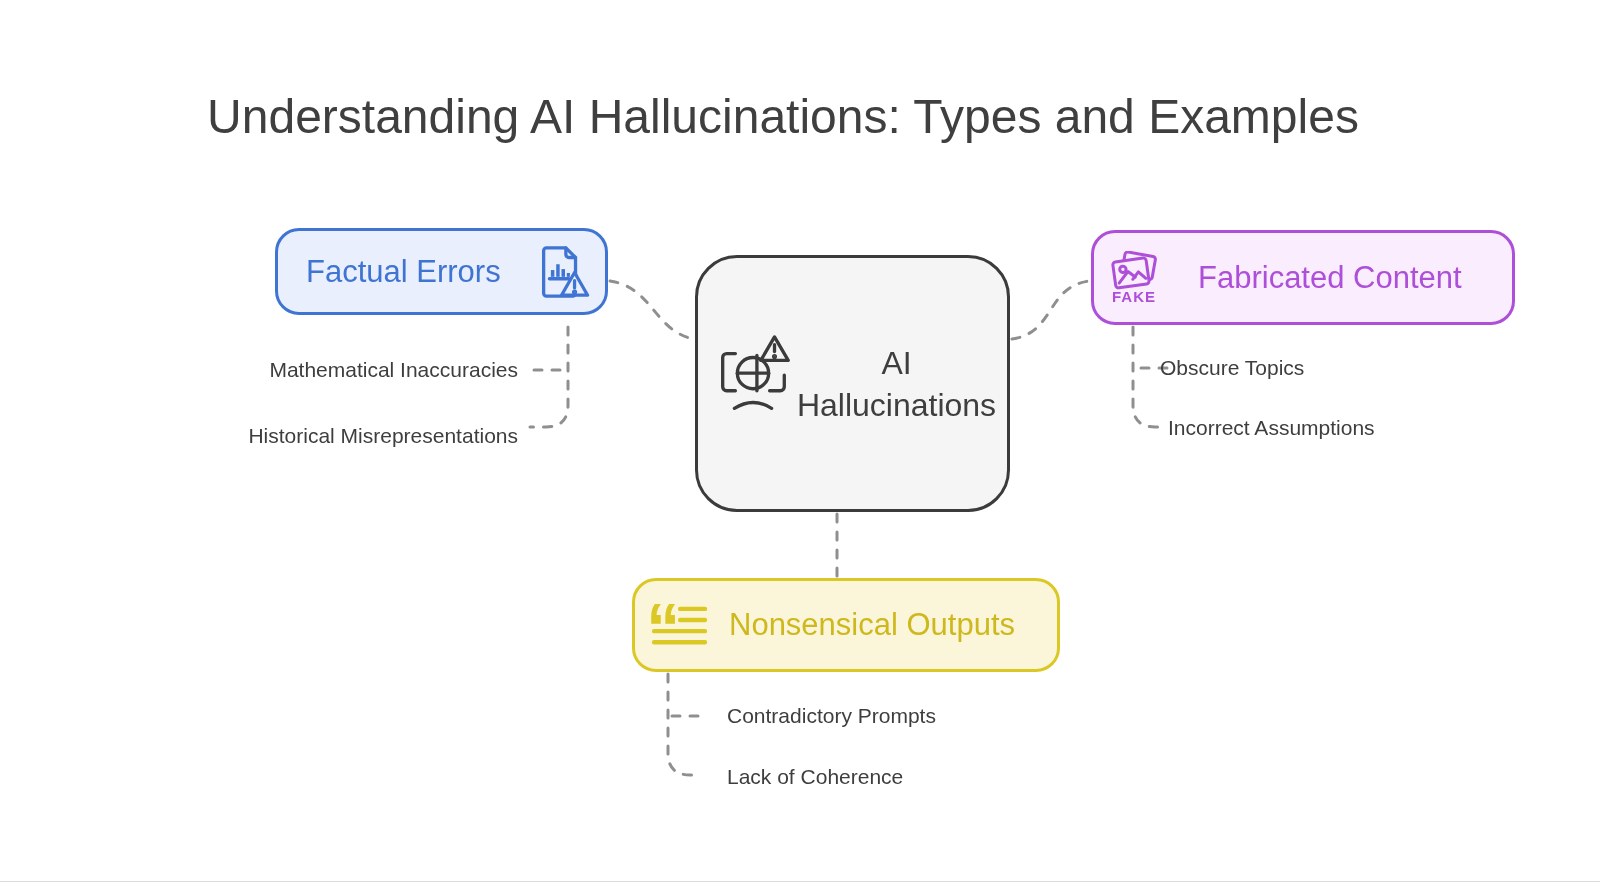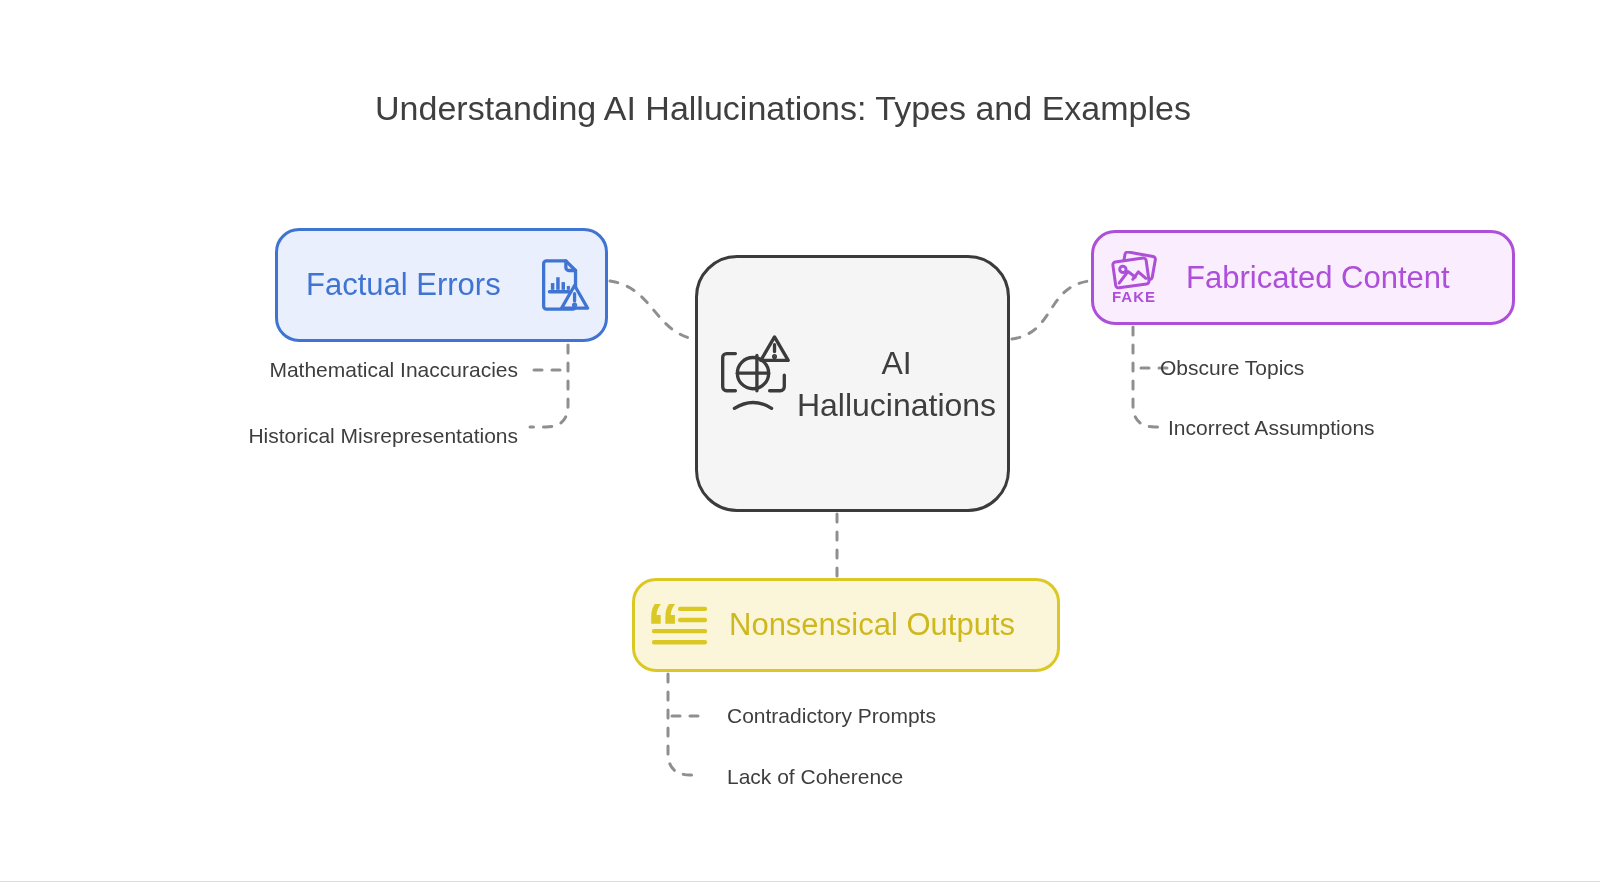--- a/index.html
+++ b/index.html
@@ -4,37 +4,37 @@
 <style>
   html,body { margin:0; padding:0; background:#ffffff; }
   .canvas {
     position:relative; width:1600px; height:886px;
     background:var(--page-bg,#fff);
     font-family:"Liberation Sans", sans-serif;
     overflow:hidden;
   }
   .title {
     position:absolute; left:133px; top:89px; width:1300px;
-    text-align:center; font-size:34px; font-weight:400;
+    text-align:center; font-size:48px; font-weight:400;
     color:var(--title-text,#3f3f3f); white-space:nowrap;
   }
   .connectors { position:absolute; left:0; top:0; width:1600px; height:886px; }
   .connectors path { fill:none; stroke:var(--connector,#8f8f8f); stroke-width:3; stroke-linecap:round; stroke-dasharray:8 10; }
 
   .node { position:absolute; display:flex; align-items:center; box-sizing:border-box; }
   .branch { border-radius:24px; border:3px solid; font-size:31px; white-space:nowrap; }
   .branch.blue {
-    left:275px; top:228px; width:333px; height:114px;
+    left:275px; top:228px; width:333px; height:87px;
     background:var(--blue-fill,#e9effc); border-color:var(--blue-accent,#3f74d3);
     color:var(--blue-accent,#3f74d3); padding:0 14px 0 28px; justify-content:space-between;
   }
   .branch.purple {
     left:1091px; top:230px; width:424px; height:95px;
     background:var(--purple-fill,#faedfd); border-color:var(--purple-accent,#ad4fd8);
-    color:var(--purple-accent,#ad4fd8); padding:0 14px 0 12px; gap:24px;
+    color:var(--purple-accent,#ad4fd8); padding:0 14px 0 12px; gap:36px;
   }
   .branch.yellow {
     left:632px; top:578px; width:428px; height:94px;
     background:var(--yellow-fill,#fbf6da); border-color:var(--yellow-accent,#dcc825);
     color:var(--yellow-text,#cfb81d); padding:0 14px 0 16px; gap:20px;
   }
   .center-node {
     left:695px; top:255px; width:315px; height:257px;
     background:var(--center-fill,#f5f5f6); border:3px solid var(--center-border,#3b3b3b);
     border-radius:42px; justify-content:center;

